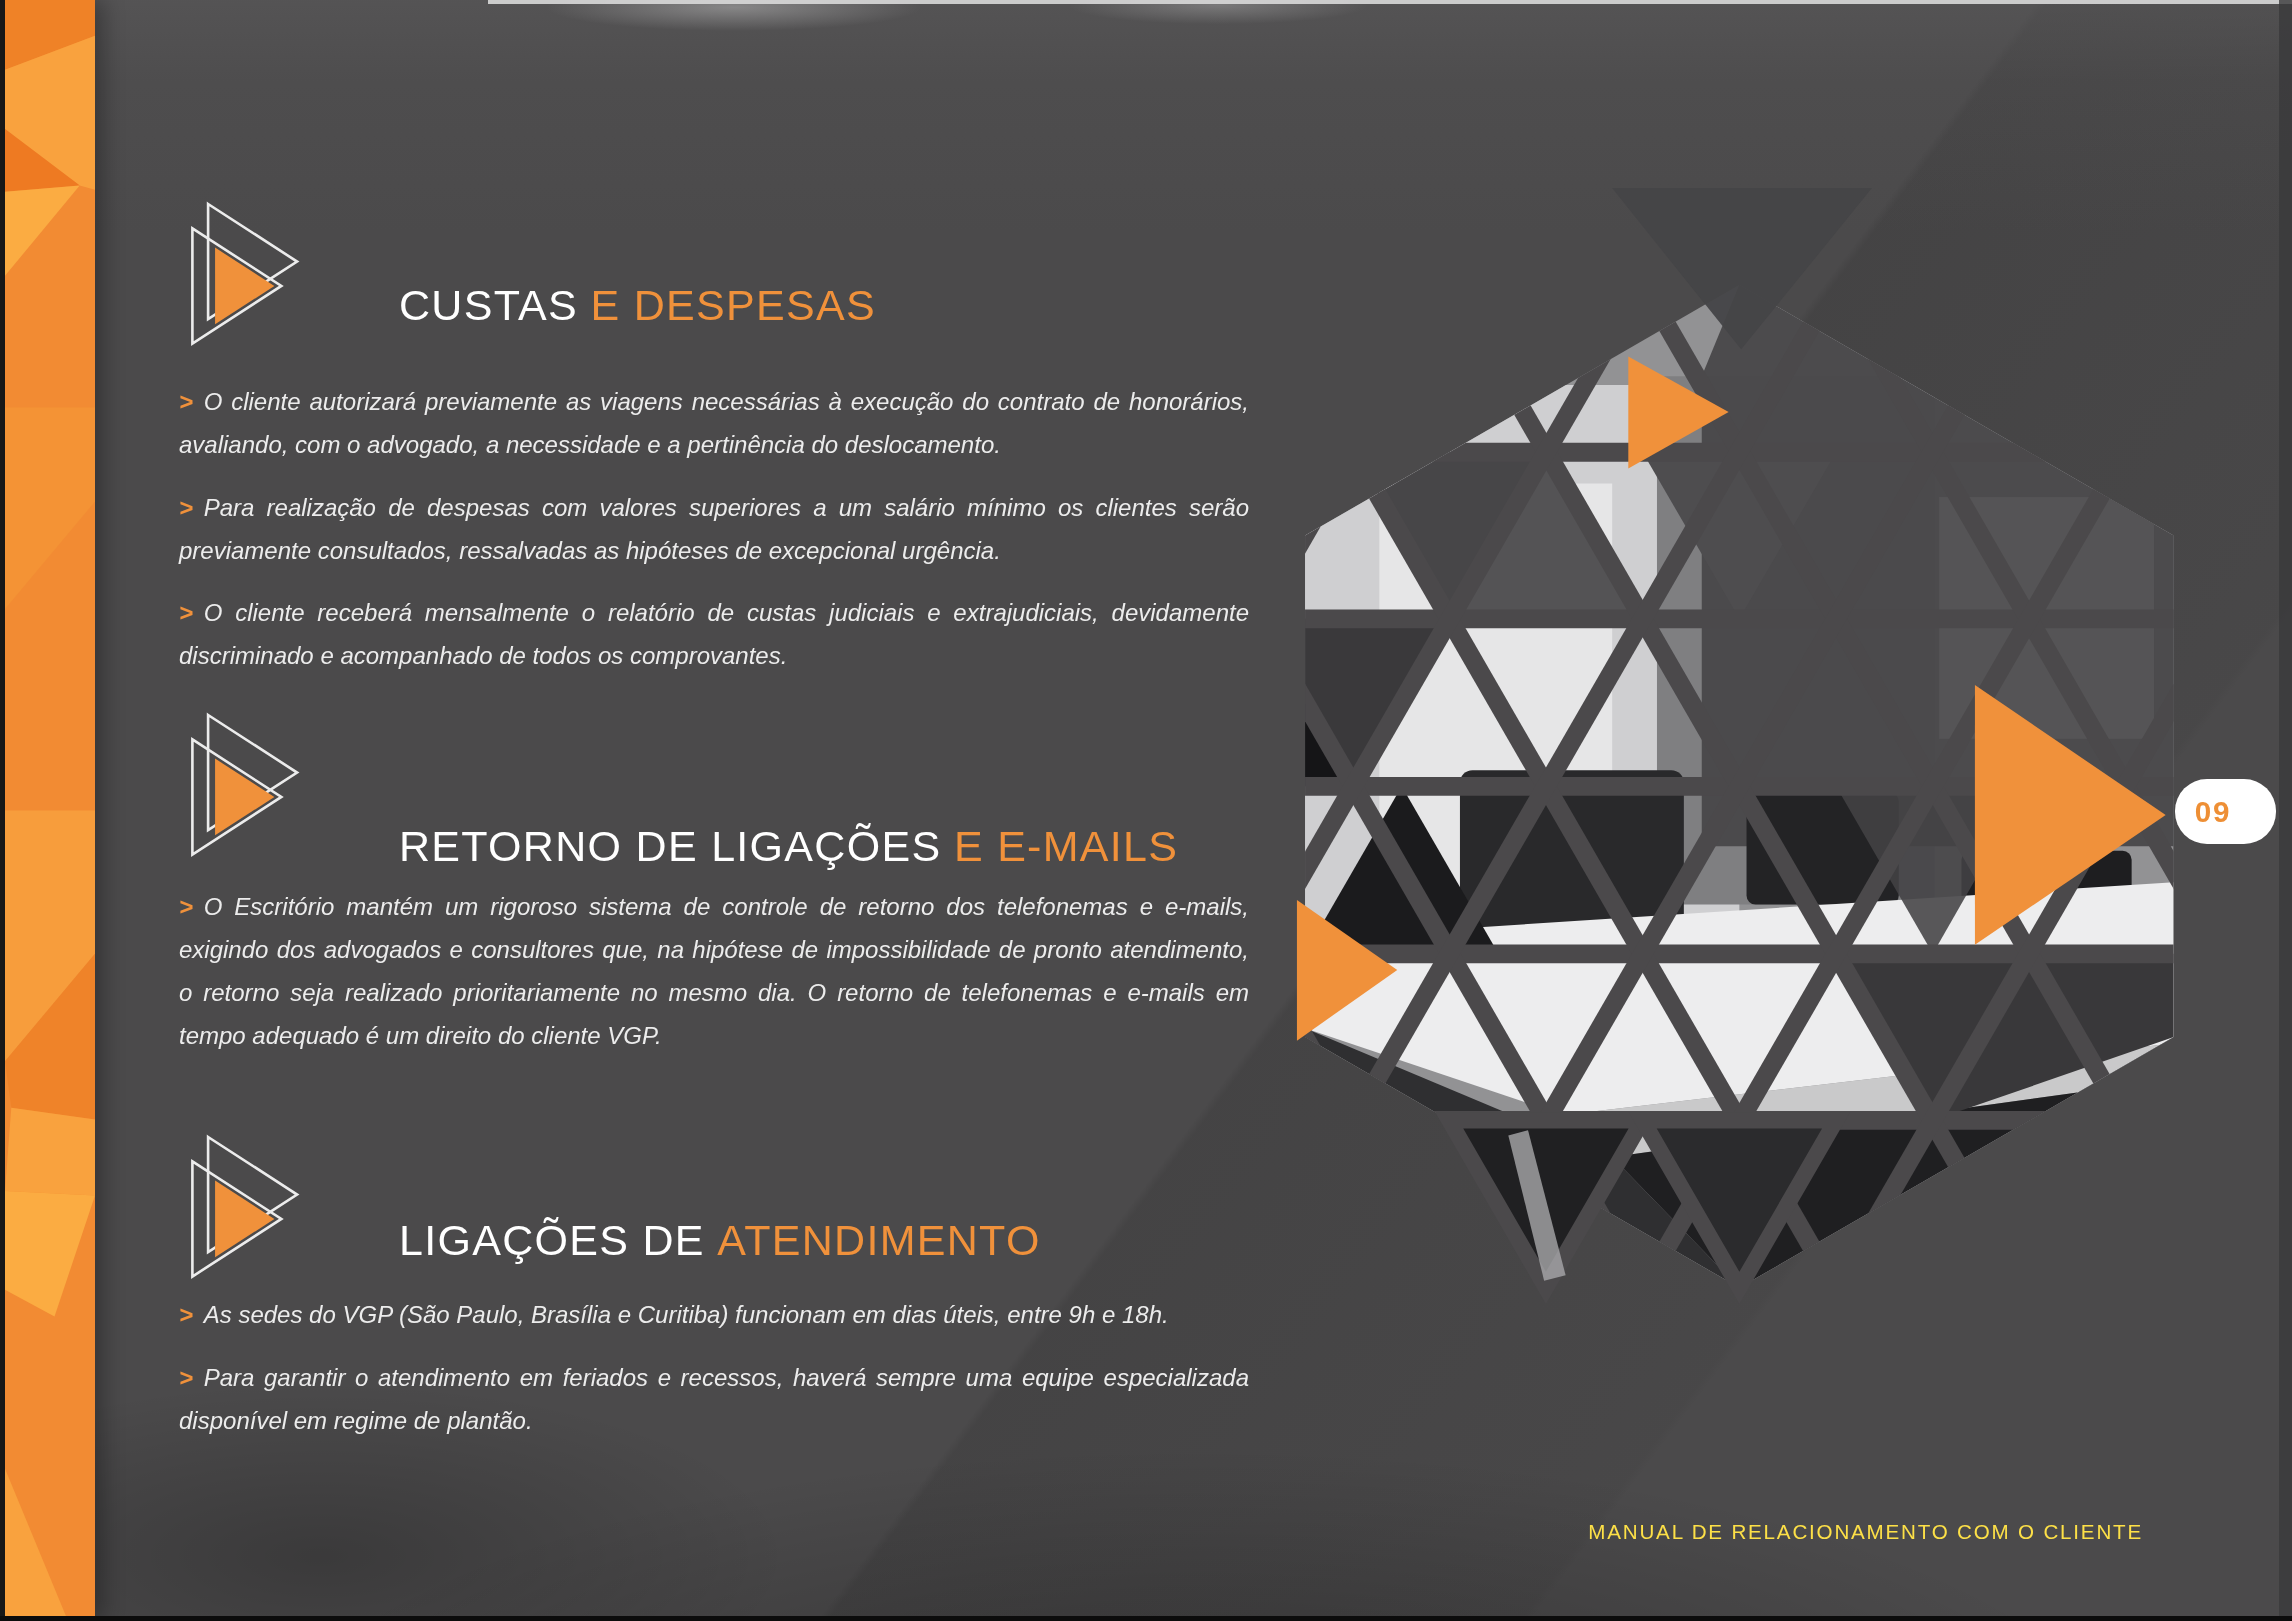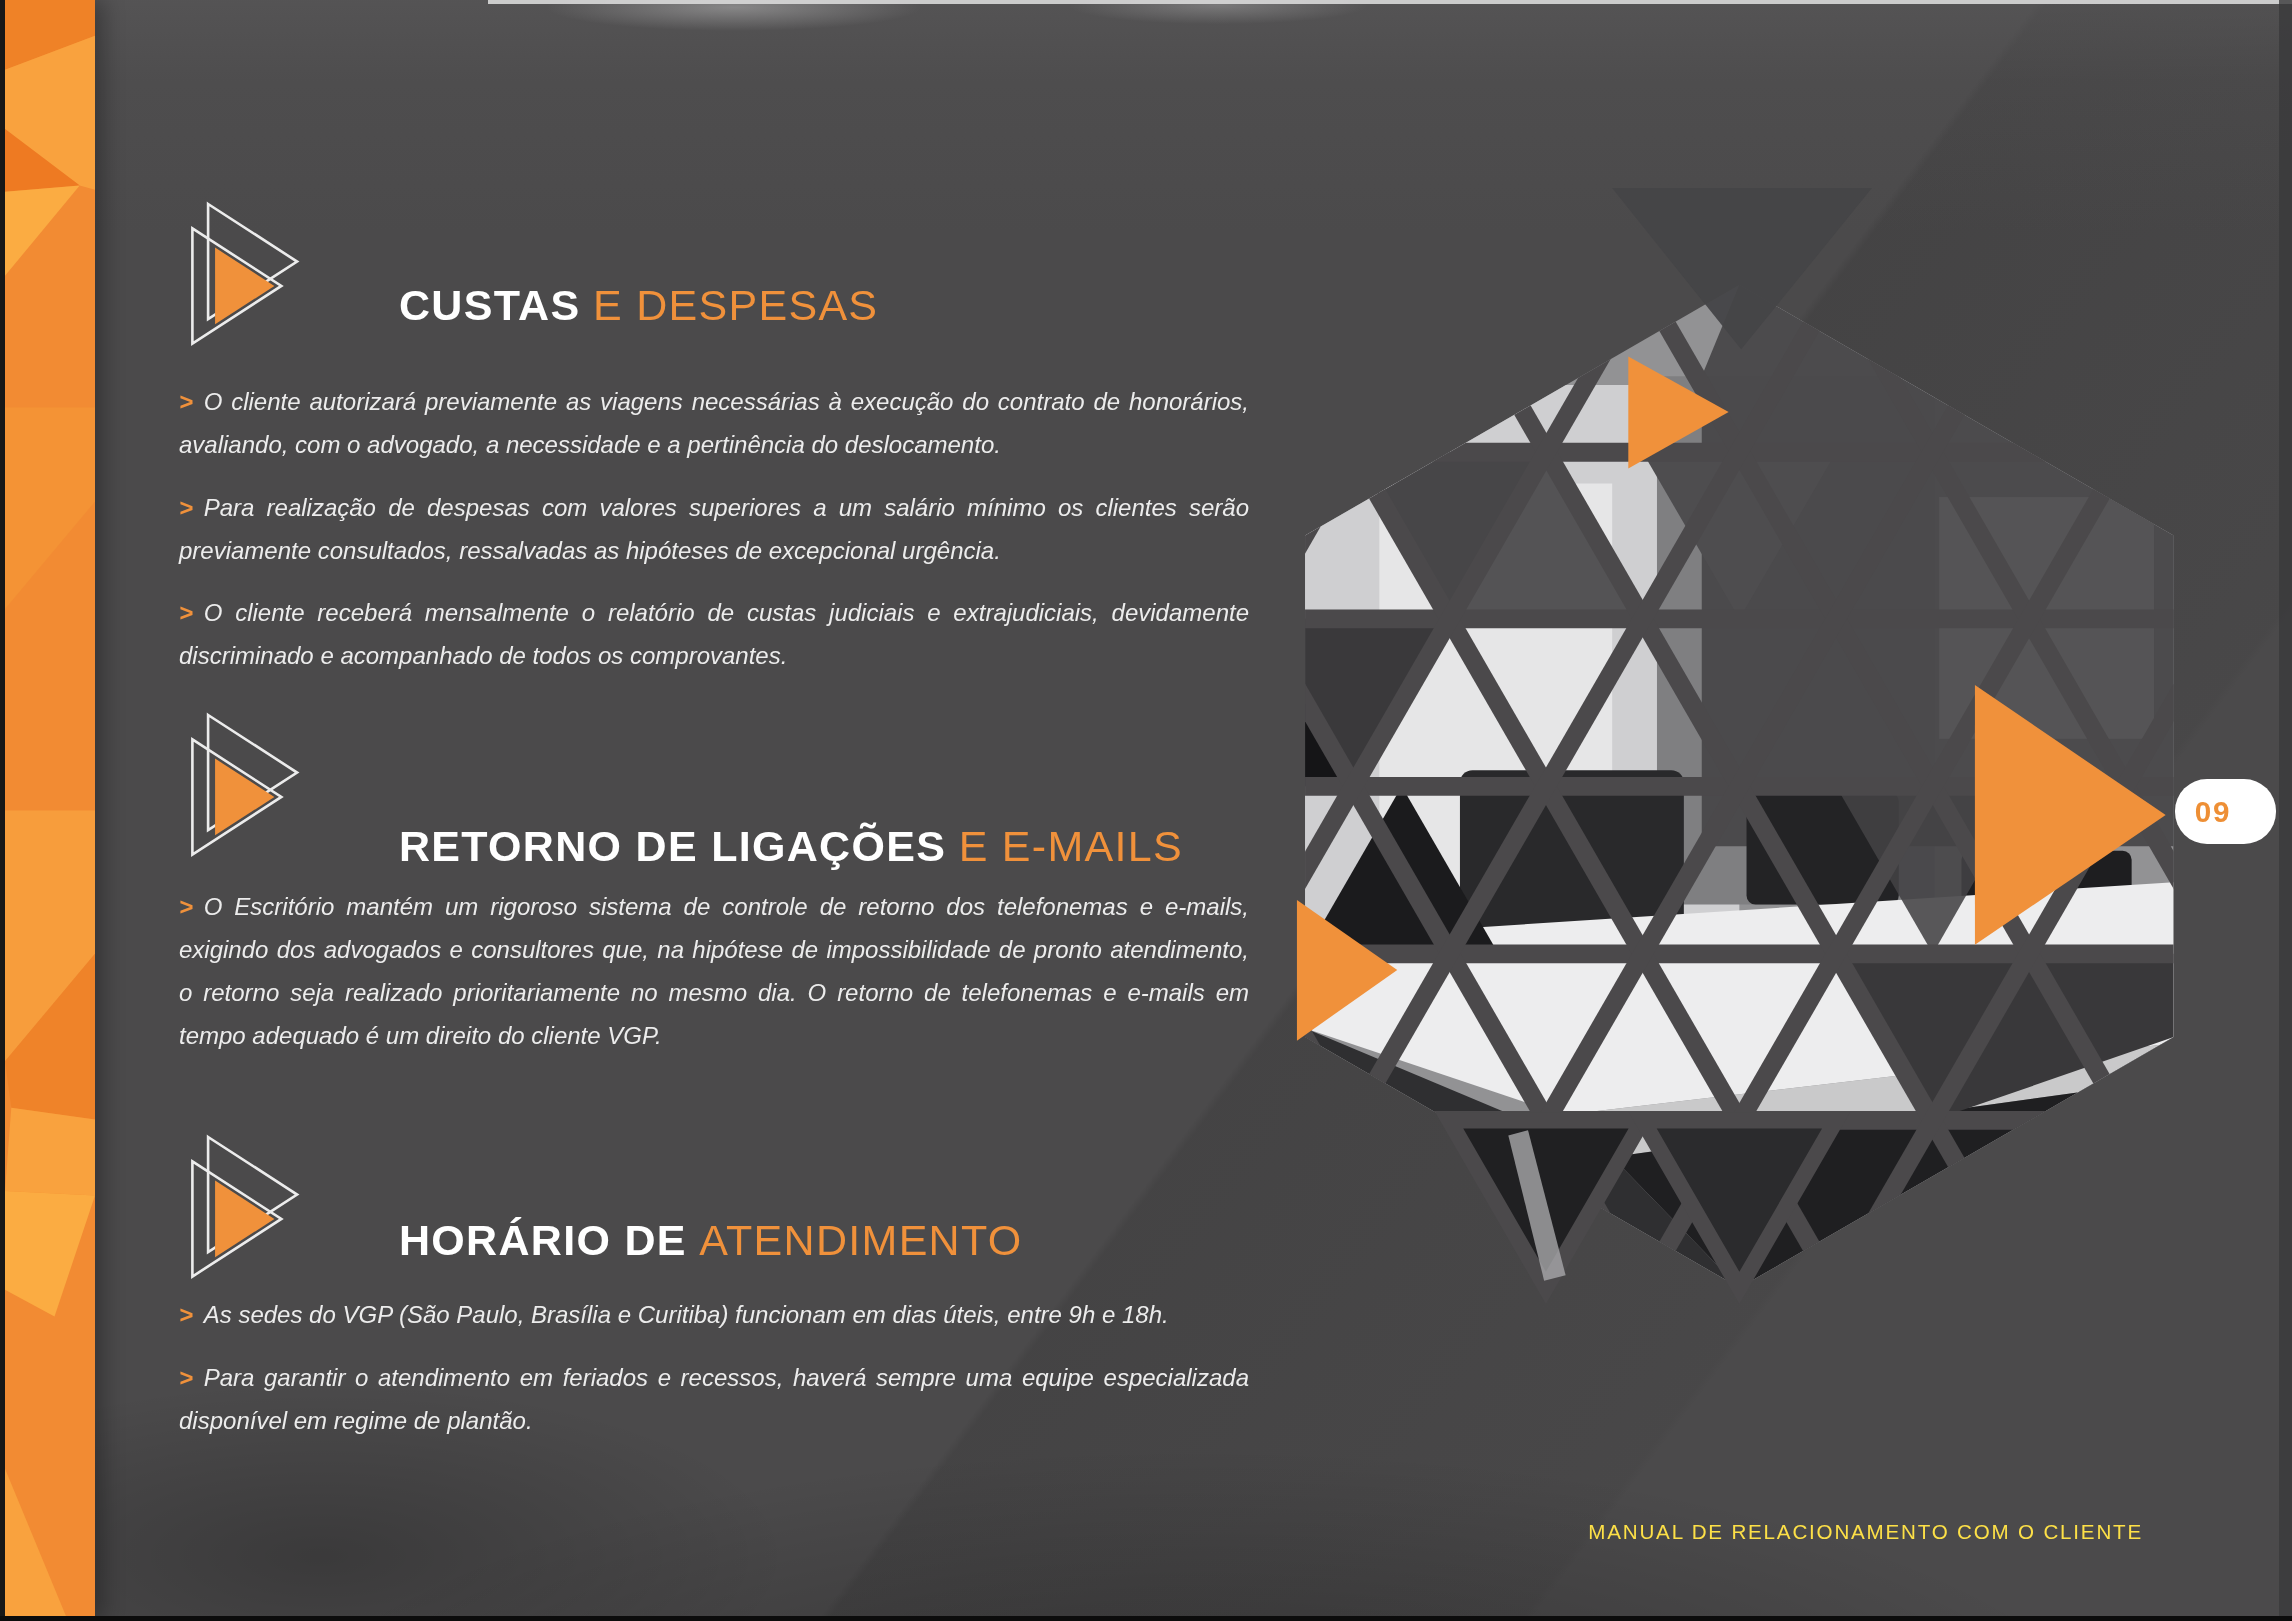--- a/index.html
+++ b/index.html
@@ -23,21 +23,21 @@
   #bottomEdge{position:absolute;bottom:0;left:0;right:0;height:5.4px;background:#0c0c0c;}
   #rightEdge{position:absolute;top:0;right:0;width:14.3px;height:100%;background:#3a393b;opacity:.8;}
   #leftEdge{position:absolute;top:0;left:0;width:5.4px;height:100%;background:#191919;}
 
   #stripe{position:absolute;top:0;left:4.5px;width:90px;height:1621px;box-shadow:9px 0 19.7px rgba(0,0,0,.28);}
 
   .icon{position:absolute;left:177px;width:125px;height:157px;}
   #icon1{top:197px}#icon2{top:708px}#icon3{top:1130px}
 
   .title{position:absolute;left:399px;font-size:43px;line-height:50px;letter-spacing:1.3px;white-space:nowrap;color:#FFFFFF;}
-  .title .tp{font-weight:700;margin-right:12.5px;}
+  .title .tp{font-weight:400;margin-right:12.5px;}
   .title .ta{font-weight:400;color:#F0913B;margin-top:8px;}
   #title1{top:244px}#title2{top:785px}#title3{top:1179px}
 
   .body{position:absolute;left:179px;width:1070px;color:#ECECEC;}
   .body p{margin:0 0 19.7px 0;font-size:24px;line-height:43px;text-align:justify;font-weight:400;font-style:italic;}
   .body p:last-child{margin-bottom:0;}
   .bullet{color:#F0913B;font-weight:700;margin-right:10.7px;}
   #body1{top:380px}#body2{top:885px}#body3{top:1293px}
 
   #mosaic{position:absolute;top:0;left:0;pointer-events:none;}
@@ -162,21 +162,21 @@
   <div class="body" id="body2">
     <p><span class="bullet">&gt;</span><span>O Escritório mantém um rigoroso sistema de controle de retorno dos telefonemas e e-mails, exigindo dos advogados e consultores que, na hipótese de impossibilidade de pronto atendimento, o retorno seja realizado prioritariamente no mesmo dia. O retorno de telefonemas e e-mails em tempo adequado é um direito do cliente VGP.</span></p>
   </div>
 
   <svg class="icon" id="icon3" viewBox="0 0 140 180">
     <polygon points="34,8 136,74 34,140" fill="none" stroke="#ECECEC" stroke-width="3"></polygon>
     <polygon points="16,36 118,102 16,168" fill="none" stroke="#ECECEC" stroke-width="3"></polygon>
     <polygon points="42,58 110,102 42,146" fill="#F0913B"></polygon>
   </svg>
   <h2 class="title" id="title3">
-    <span class="tp">HORÁRIO DE</span><span class="ta">ATENDIMENTO</span>
+    <span class="tp">LIGAÇÕES DE</span><span class="ta">ATENDIMENTO</span>
   </h2>
   <div class="body" id="body3">
     <p><span class="bullet">&gt;</span><span>As sedes do VGP (São Paulo, Brasília e Curitiba) funcionam em dias úteis, entre 9h e 18h.</span></p>
     <p><span class="bullet">&gt;</span><span>Para garantir o atendimento em feriados e recessos, haverá sempre uma equipe especializada disponível em regime de plantão.</span></p>
   </div>
 
   <div id="badge">
     <span>09</span>
   </div>
 

